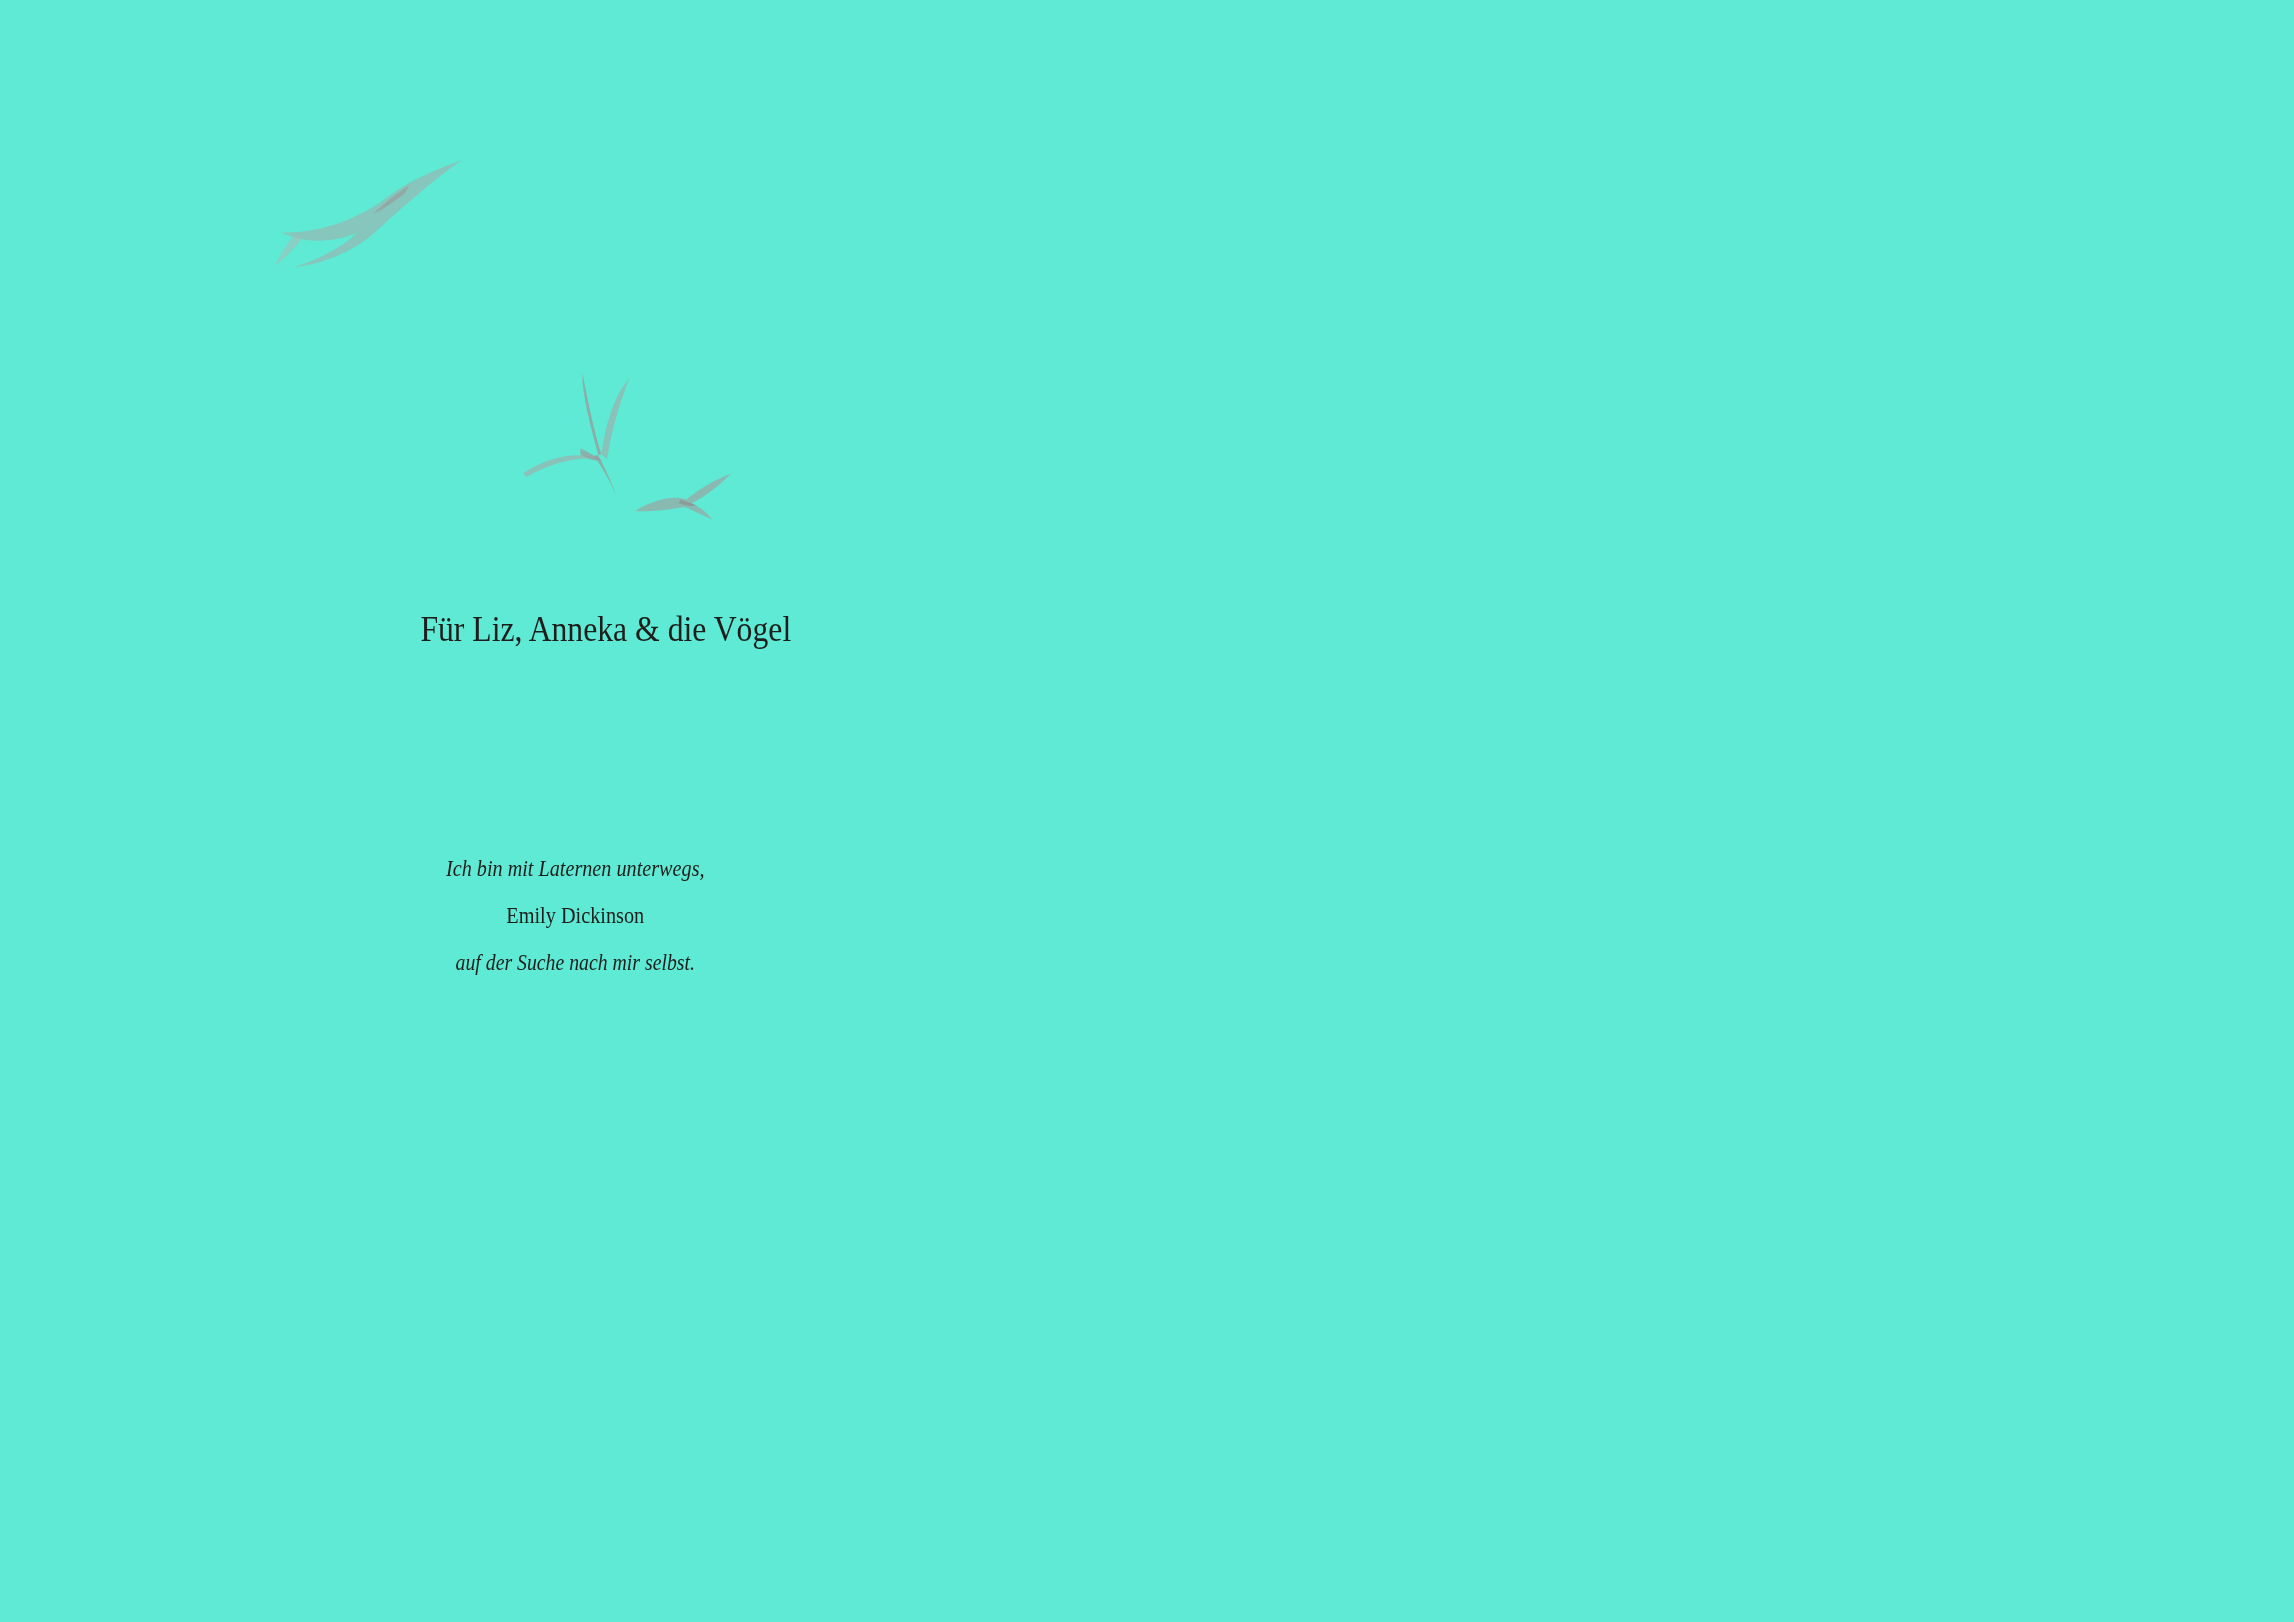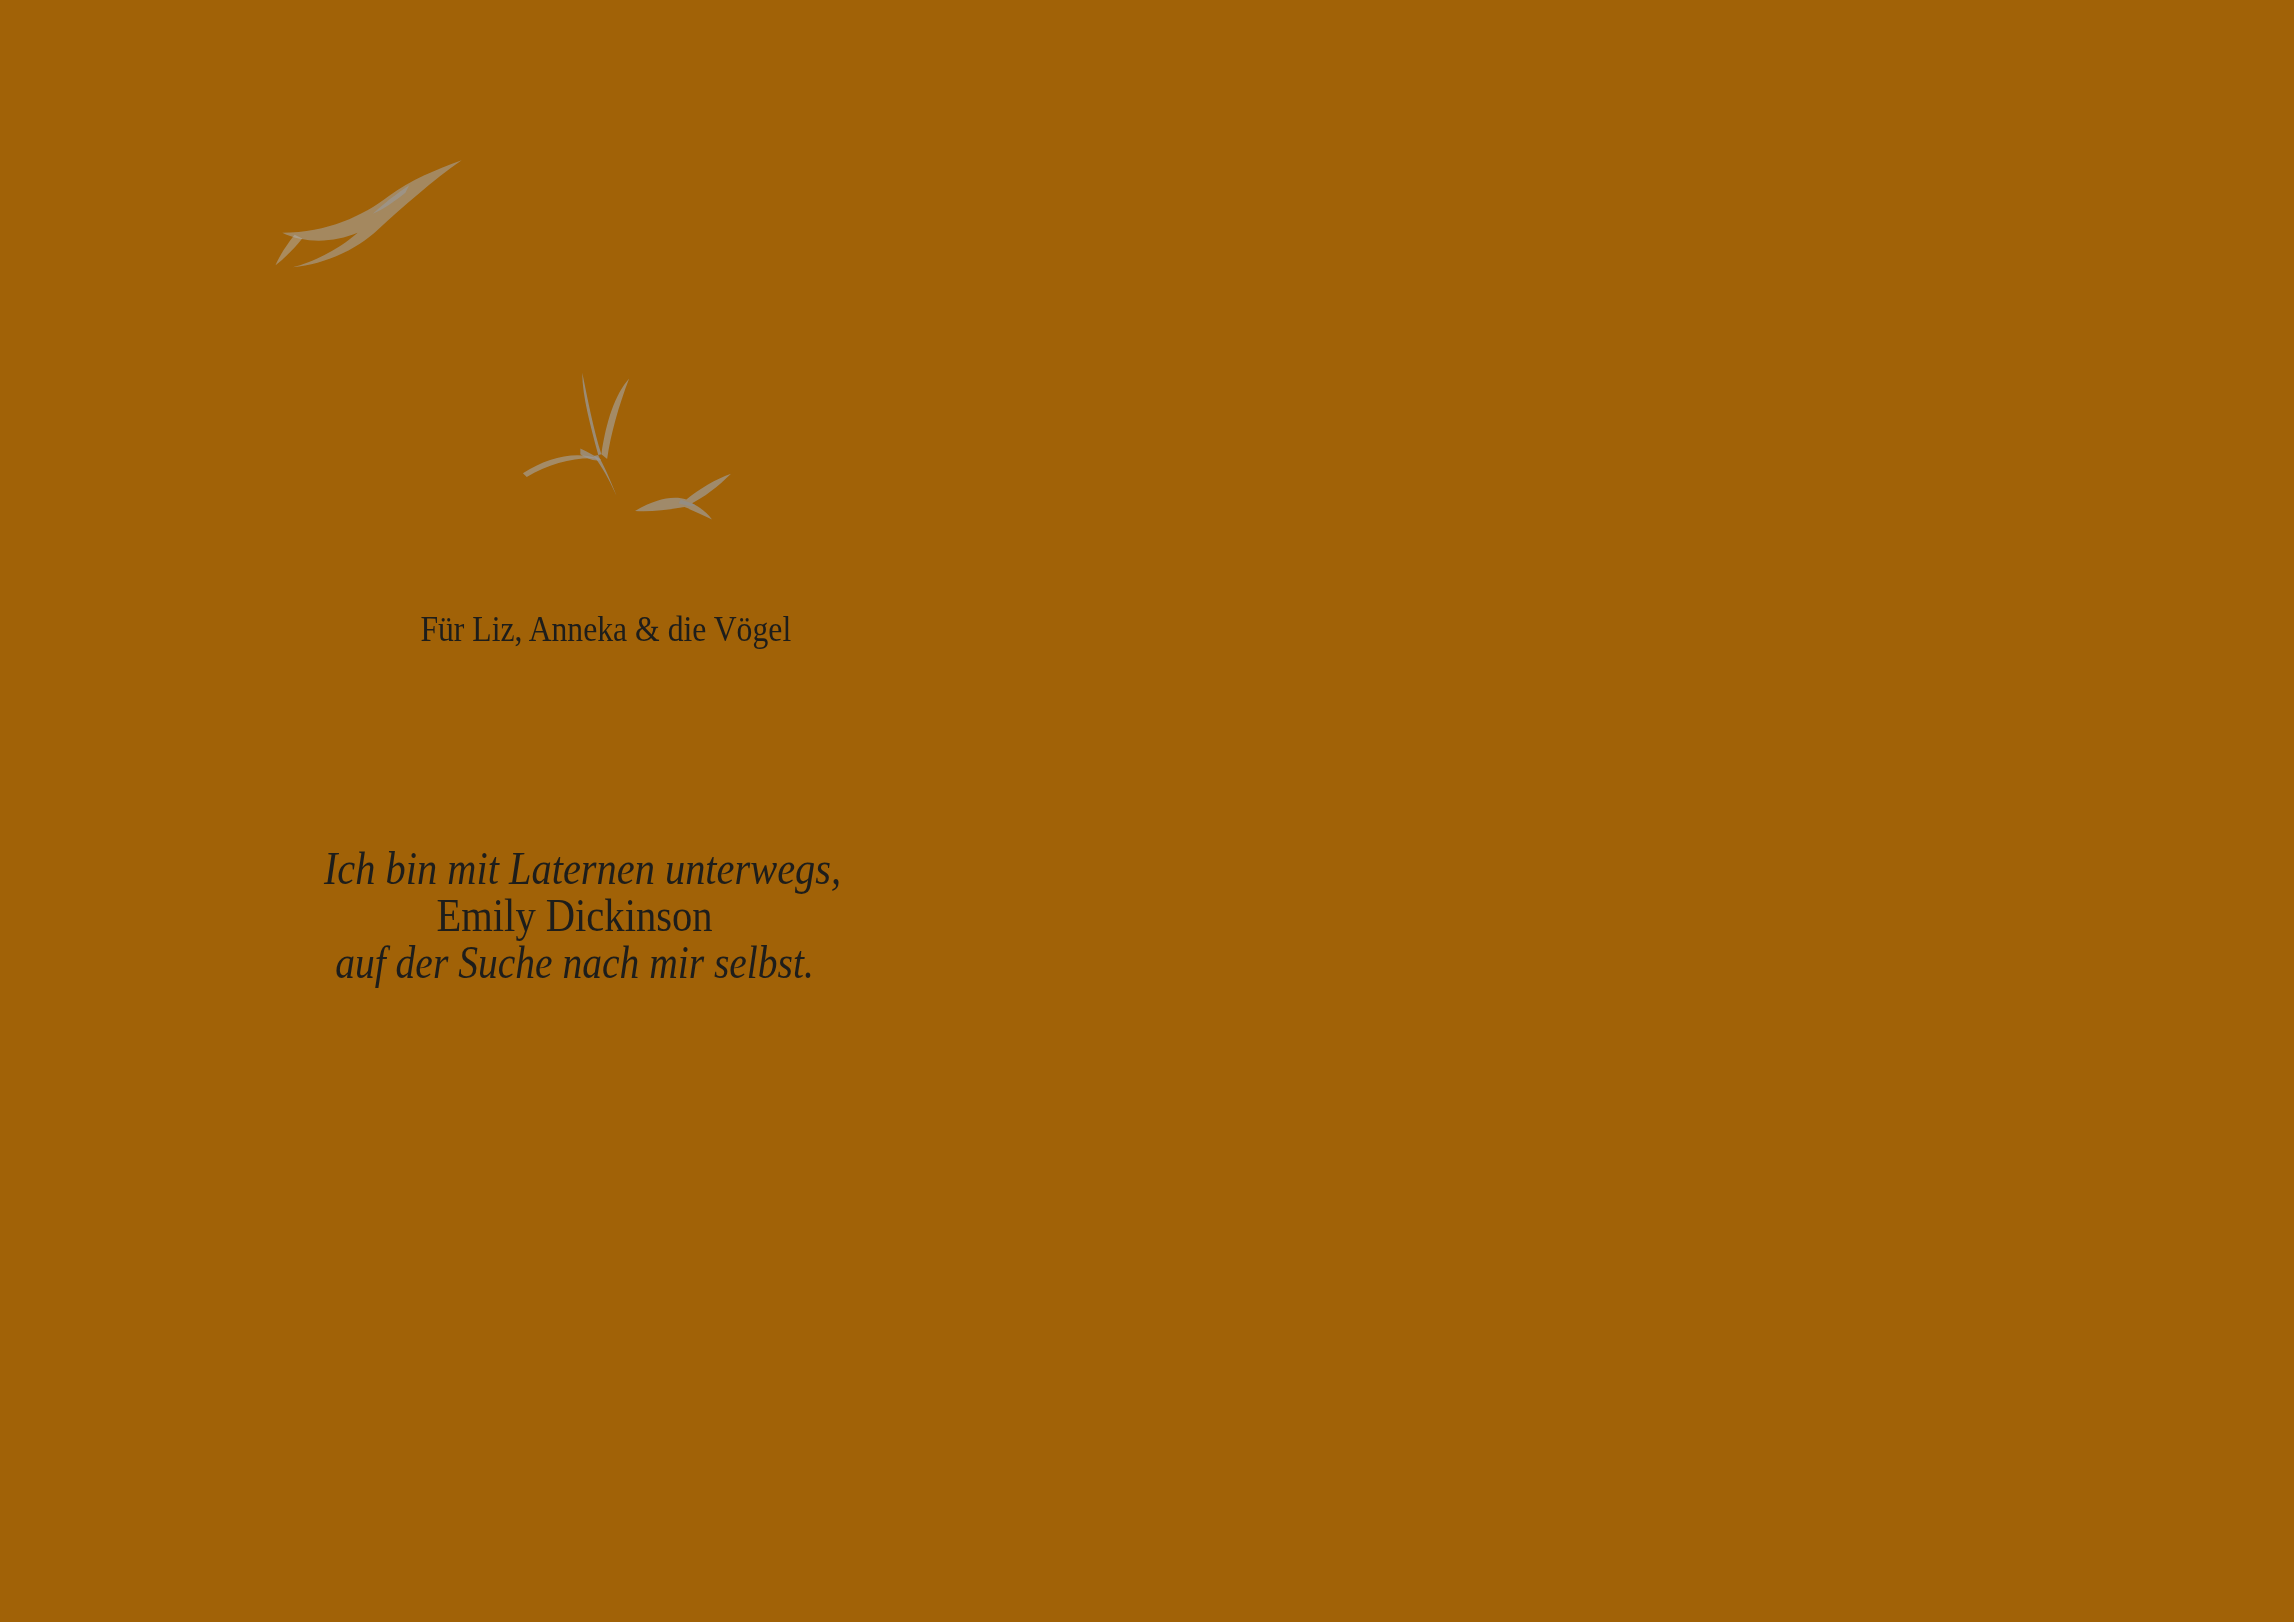--- a/index.html
+++ b/index.html
@@ -1,36 +1,36 @@
 <!DOCTYPE html>
 <html><head>
 <meta charset="utf-8">
 <style>
   html,body{margin:0;padding:0;background:#ffffff;}
   .spread{
     position:relative;
     width:2294px;height:1622px;
-    background:#a16207;
+    background:#5eead4;
     font-family:"Liberation Serif","DejaVu Serif",serif;
     color:#1d1d1b;
     overflow:hidden;
   }
   .page{position:absolute;top:0;height:100%;}
   .page.left{left:0;width:1147px;}
   .page.right{left:1147px;width:1147px;}
 
   
   .bird{position:absolute;}
   .dedication{
     position:absolute;left:401px;top:608px;width:373px;
     text-align:center;font-size:35px;line-height:44px;white-space:nowrap;
   }
   .quote{
     position:absolute;left:288px;top:845px;width:574px;
-    text-align:center;font-size:46px;line-height:47px;
+    text-align:center;font-size:23px;line-height:47px;
   }
   .q-line{white-space:nowrap;}
   .q-line.italic{font-style:italic;}
   .fit{display:inline-block;transform-origin:50% 50%;}
 </style>
 </head>
 <body>
 
 <div class="spread">
 

